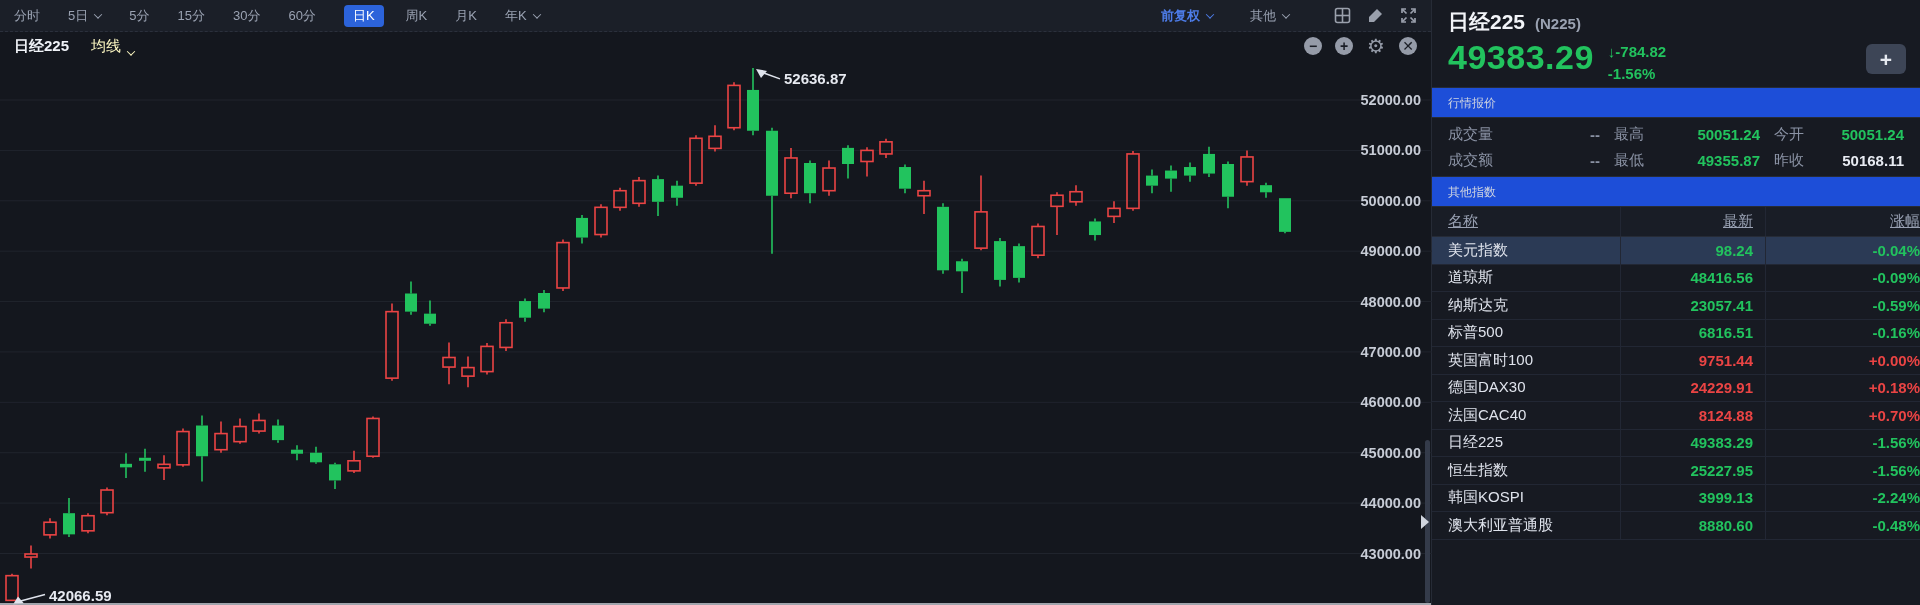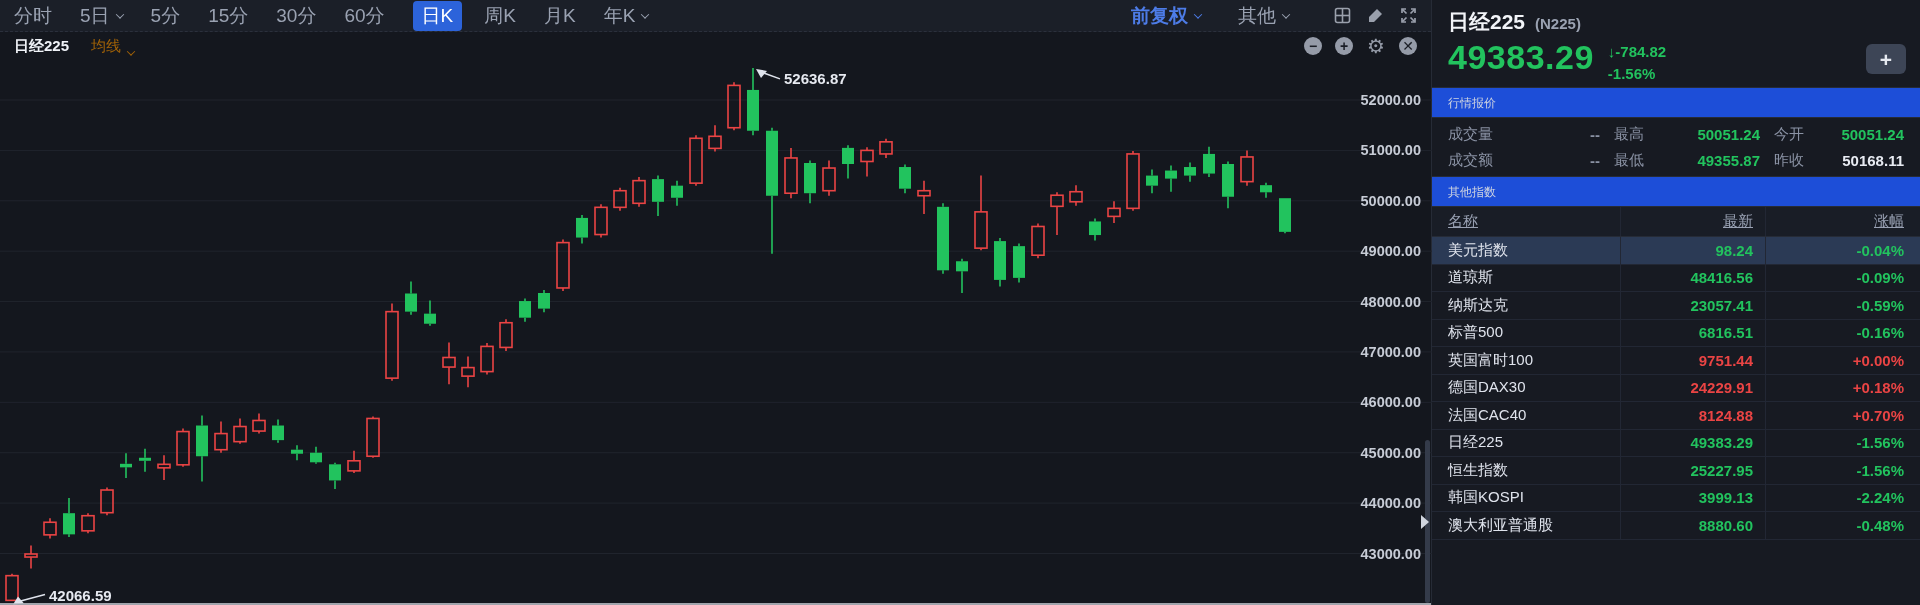--- a/index.html
+++ b/index.html
@@ -9,34 +9,34 @@
     --highlight:#2b3a55;
   }
   *{margin:0;padding:0;box-sizing:border-box;}
   html,body{width:1920px;height:605px;overflow:hidden;background:var(--bg);
     font-family:"Liberation Sans","DejaVu Sans",sans-serif;color:var(--text);}
   .app{display:grid;grid-template-columns:1432px 488px;width:1920px;height:605px;}
   .main{position:relative;background:var(--chart-bg);border-right:1px solid var(--hairline);}
 
   
   .toolbar{height:32px;display:flex;align-items:center;background:var(--toolbar-bg);
-    border-bottom:1px dashed #2b303c;padding:0 14px;font-size:19px;color:#9aa2b2;}
+    border-bottom:1px dashed #2b303c;padding:0 14px;font-size:13px;color:#9aa2b2;}
   .tb-item{margin-right:28px;cursor:pointer;display:flex;align-items:center;white-space:nowrap;}
   .tb-item.selected{background:var(--accent);color:#fff;padding:2px 9px;border-radius:4px;margin-right:22px;}
   .tb-right{margin-left:auto;display:flex;align-items:center;gap:37px;}
   .caret{display:inline-block;width:6px;height:6px;border-right:1.7px solid currentColor;
     border-bottom:1.7px solid currentColor;transform:rotate(45deg) translate(-1px,-1px);margin-left:7px;}
   .blue{color:var(--link);font-weight:700;}
   .tb-icons{display:flex;align-items:center;gap:16px;margin-left:8px;}
   .tb-icons svg{display:block;}
 
   
   .chart-head{height:28px;display:flex;align-items:center;padding:0 14px;font-size:15px;}
   .sym-name{color:#f0f3f8;font-weight:700;margin-right:22px;}
-  .ma{color:#a16207;display:flex;align-items:flex-end;cursor:pointer;}
+  .ma{color:#fef9c3;display:flex;align-items:flex-end;cursor:pointer;}
   .ch-icons{margin-left:auto;display:flex;align-items:center;gap:13px;}
   .circle-icon{width:18px;height:18px;border-radius:50%;background:#959ba8;color:#1a1d25;
     font-size:14px;font-weight:700;display:flex;align-items:center;justify-content:center;
     line-height:1;cursor:pointer;}
   .gear{background:none;color:#959ba8;font-size:20px;width:20px;height:20px;
     font-family:"DejaVu Sans",sans-serif;}
 
   
   .chart-wrap{position:relative;width:1432px;height:545px;}
   .chart-bottom-line{position:absolute;left:0;bottom:0;width:1431px;height:2px;background:#b9bdc6;opacity:.85;}
@@ -71,21 +71,21 @@
   .up{color:var(--red);}
   .flat{color:#e8ebf2;}
 
   .idx-header{display:flex;height:30px;align-items:center;font-size:15px;color:#99a1b3;
     background:#191d26;border-bottom:1px solid var(--hairline);}
   .idx-row{display:flex;height:27.5px;align-items:center;font-size:15px;
     border-bottom:1px solid #222734;cursor:pointer;}
   .idx-row.selected{background:var(--highlight);}
   .c-name{width:188px;padding-left:16px;color:#dfe3ec;overflow:hidden;white-space:nowrap;}
   .c-last{width:145px;text-align:right;padding-right:12px;font-weight:700;border-left:1px solid #222734;align-self:stretch;display:flex;align-items:center;justify-content:flex-end;}
-  .c-chg{flex:1;text-align:right;padding-right:16px;font-weight:700;border-left:1px solid #222734;align-self:stretch;display:flex;align-items:center;justify-content:flex-end;}
+  .c-chg{flex:1;text-align:right;font-weight:700;border-left:1px solid #222734;align-self:stretch;display:flex;align-items:center;justify-content:flex-end;}
   .idx-header .c-name,.idx-header .c-last,.idx-header .c-chg{color:#99a1b3;font-weight:400;text-decoration:underline;}
   .partial-row{height:14px;border-bottom:none;}
   svg text{font-family:"Liberation Sans","DejaVu Sans",sans-serif;}
 </style>
 </head>
 <body>
 
 <div class="app">
 
   <div class="main">

